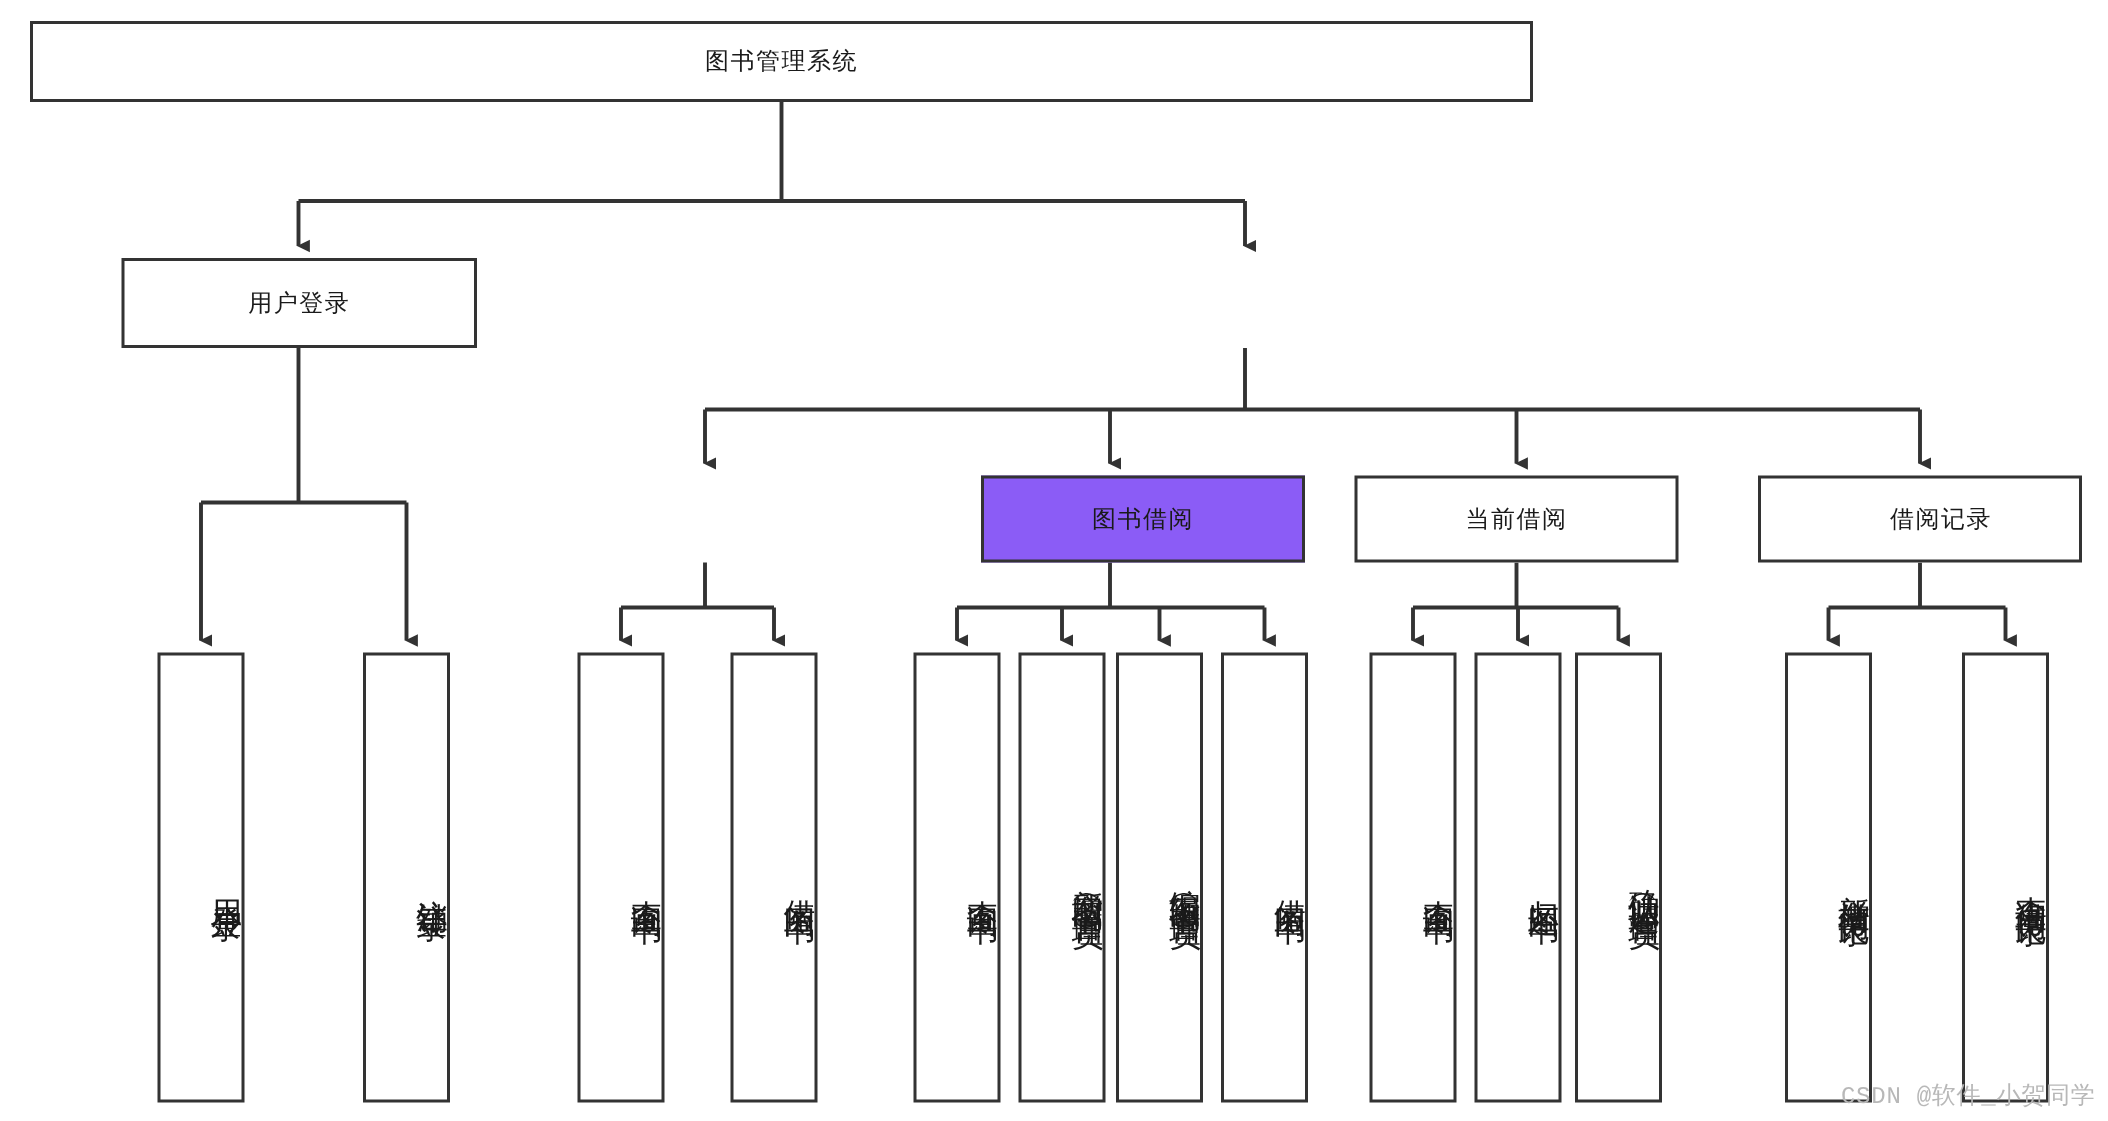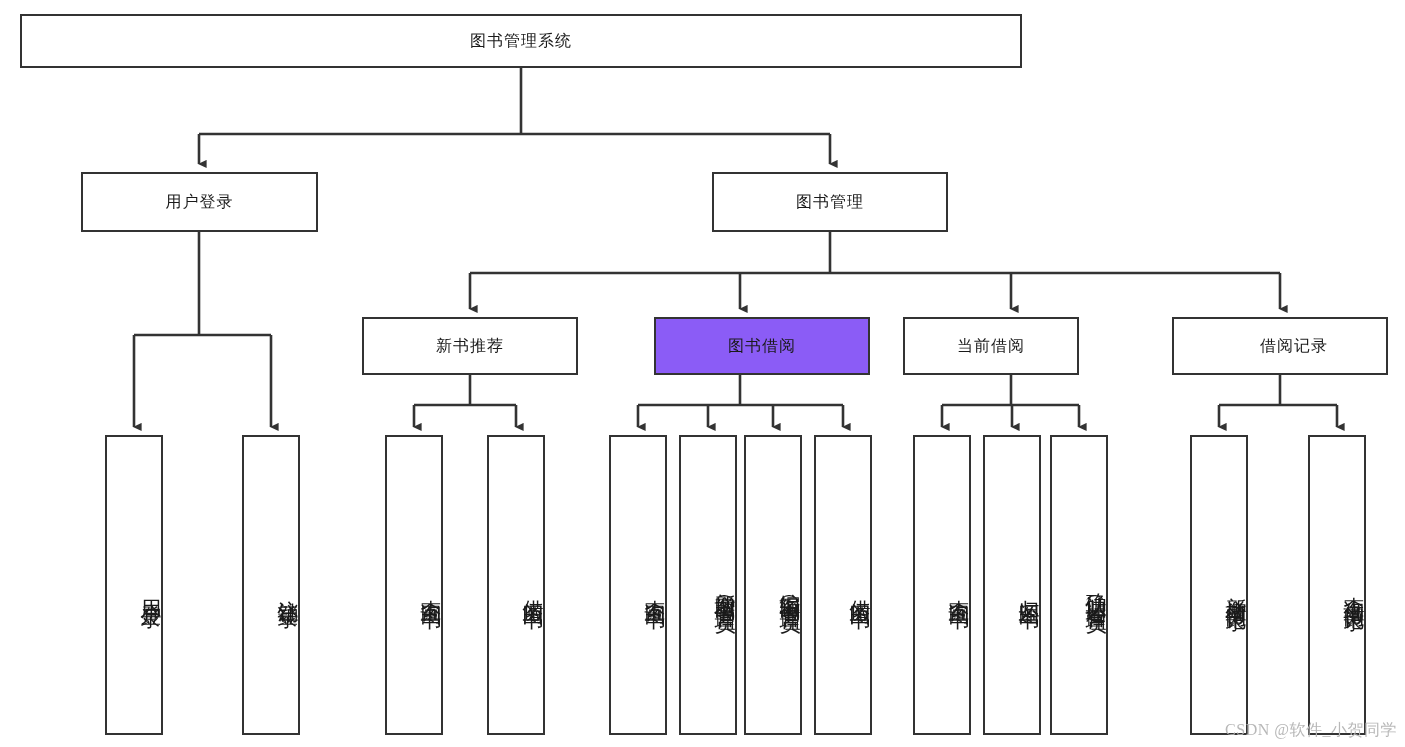--- a/index.html
+++ b/index.html
@@ -57,21 +57,21 @@
     white-space: nowrap;
   }
   .watermark {
     position: absolute;
     right: 8px;
     bottom: 6px;
     font-size: 16px;
     color: #b8b8b8;
     letter-spacing: 0.5px;
     white-space: nowrap;
-    font-family: Liberation Serif, serif;
+    font-family: Liberation Mono, monospace;
   }
 </style>
 </head>
 <body>
 
 <div id="canvas">
 
   <svg id="edges" viewBox="0 0 1405 747">
     <defs>
       <marker id="arrowhead" markerWidth="9" markerHeight="9" refX="4.5" refY="7.6" orient="auto" markerUnits="userSpaceOnUse">
@@ -124,31 +124,25 @@
     </g>
   </svg>
 
   <div class="node horizontal" id="node-root" style="left: 20px; top: 14px; width: 1002px; height: 54px; border-color: rgb(51, 51, 51); background: rgb(255, 255, 255); color: rgb(26, 26, 26);">
     <span>图书管理系统</span>
   </div>
 
   <div class="node horizontal" id="node-l2-0" style="left: 81px; top: 172px; width: 237px; height: 60px; border-color: rgb(51, 51, 51); background: rgb(255, 255, 255); color: rgb(26, 26, 26);">
     <span>用户登录</span>
   </div>
-  <div class="node horizontal" id="node-l2-1" style="left: 712px; top: 172px; width: 236px; height: 60px; border-color: rgb(51, 51, 51); background: rgb(255, 255, 255); color: rgb(26, 26, 26);">
-    <span>图书管理</span>
-  </div>
 
-  <div class="node horizontal" id="node-l3-0" style="left: 362px; top: 317px; width: 216px; height: 58px; border-color: rgb(51, 51, 51); background: rgb(255, 255, 255); color: rgb(26, 26, 26);">
-    <span>新书推荐</span>
-  </div>
   <div class="node horizontal" id="node-l3-1" style="left: 654px; top: 317px; width: 216px; height: 58px; border-color: rgb(51, 51, 51); background: #8b5cf6; color: rgb(26, 26, 26);">
     <span>图书借阅</span>
   </div>
-  <div class="node horizontal" id="node-l3-2" style="left: 903px; top: 317px; width: 176px; height: 58px; border-color: rgb(51, 51, 51); background: rgb(255, 255, 255); color: rgb(26, 26, 26);">
+  <div class="node horizontal" id="node-l3-2" style="left: 903px; top: 317px; width: 216px; height: 58px; border-color: rgb(51, 51, 51); background: rgb(255, 255, 255); color: rgb(26, 26, 26);">
     <span>当前借阅</span>
   </div>
   <div class="node horizontal" id="node-l3-3" style="left: 1172px; top: 317px; width: 216px; height: 58px; border-color: rgb(51, 51, 51); background: rgb(255, 255, 255); color: rgb(26, 26, 26); padding-left: 28px;">
     <span>借阅记录</span>
   </div>
 
   <div class="node vertical" id="node-leaf-0" style="left: 105px; top: 435px; width: 58px; height: 300px; border-color: rgb(51, 51, 51); background: rgb(255, 255, 255); color: rgb(26, 26, 26);">
     <span class="vlabel">用户登录</span>
   </div>
   <div class="node vertical" id="node-leaf-1" style="left: 242px; top: 435px; width: 58px; height: 300px; border-color: rgb(51, 51, 51); background: rgb(255, 255, 255); color: rgb(26, 26, 26);">

